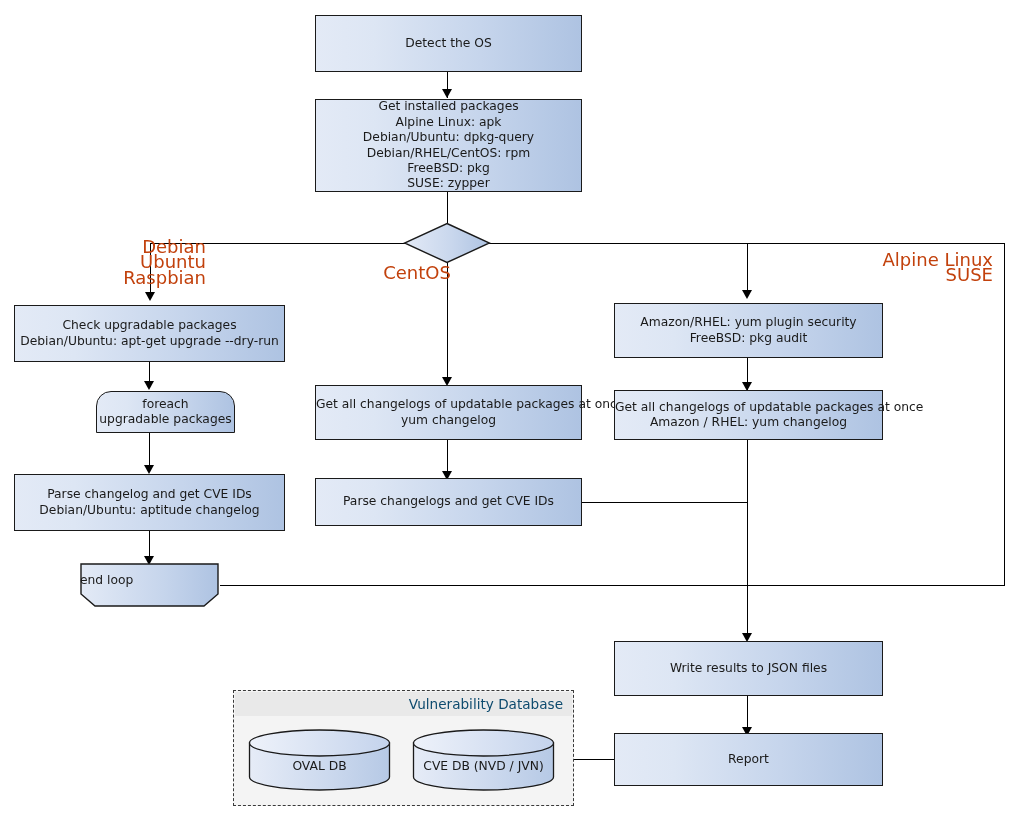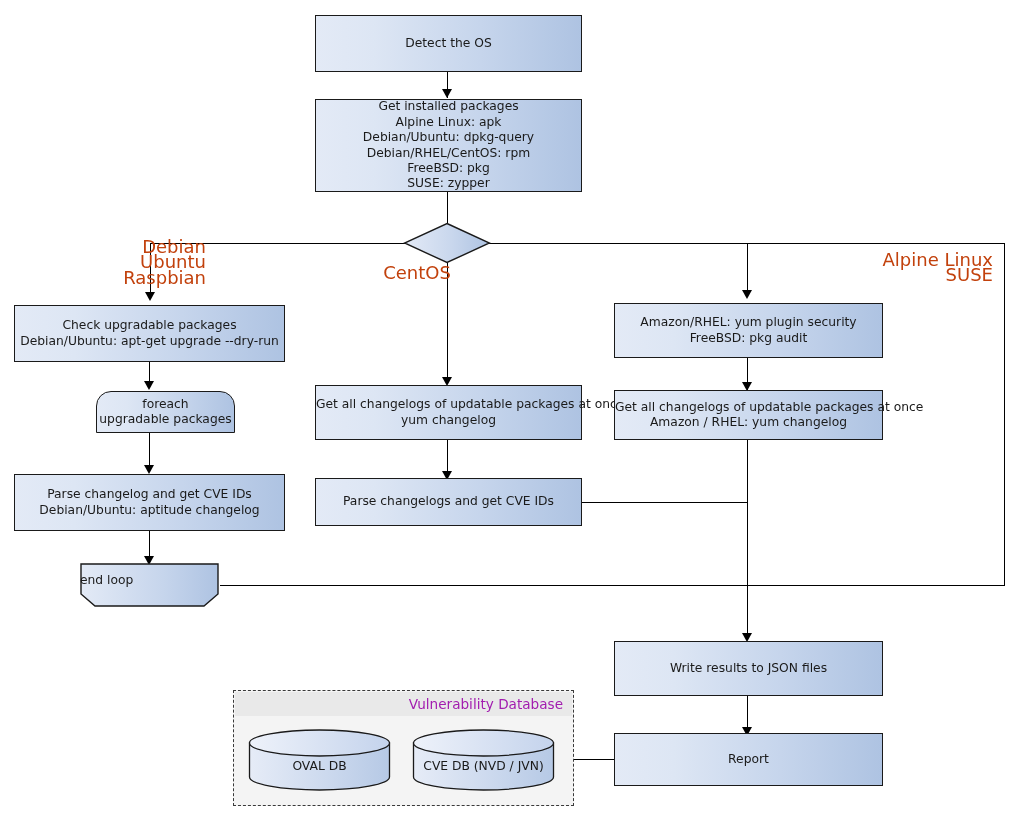--- a/index.html
+++ b/index.html
@@ -96,21 +96,21 @@
   }
   .group-title-band{
     position:absolute;
     box-sizing:border-box;
     background:#e9e9e9;
     display:flex;
     align-items:center;
     justify-content:flex-end;
     padding-right:9px;
     font-size:13.6px;
-    color:#a21caf;
+    color:#0c4a6e;
     z-index:2;
   }
 
   
   .cylinder{position:absolute;z-index:3;}
   .cylinder .cyl-label{
     position:absolute;
     left:0;right:0;
     text-align:center;
     font-size:12.3px;

